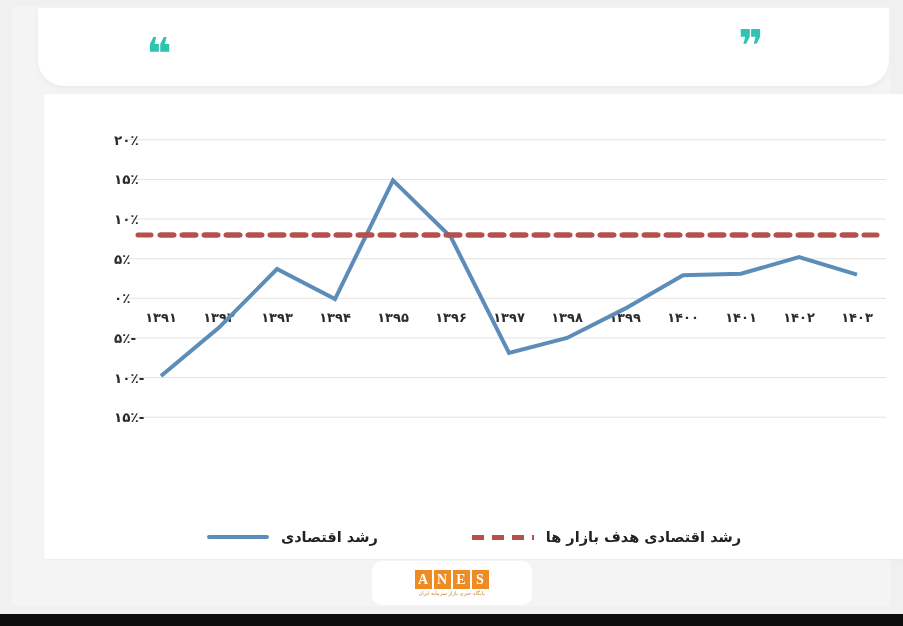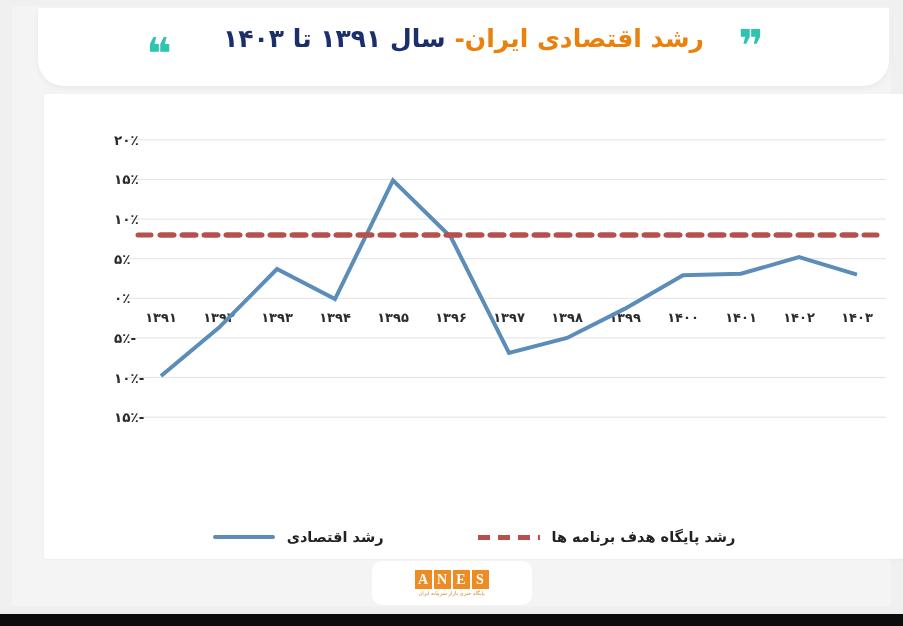--- a/index.html
+++ b/index.html
@@ -189,23 +189,20 @@
 <body>
 
 <div id="root">
 
   <div class="outer-card">
 
     <div class="header-bar">
       <div class="header-inner">
         <span class="quote-mark quote-left">❞</span>
         <span class="quote-mark quote-right">❝</span>
-        <div class="chart-title">
-          <span>رشد اقتصادی ایران</span><span>- </span><span class="t-dark">سال ۱۳۹۱ تا ۱۴۰۳</span>
-        </div>
       </div>
     </div>
 
     <div class="plot-panel">
       <svg id="chart-svg" viewBox="0 0 860 465" preserveAspectRatio="none">
         <g id="gridlines">
             <line x1="84" x2="842" y1="45.848101265822784" y2="45.848101265822784" stroke="#e2e2e2" stroke-width="1"></line>
             <line x1="84" x2="842" y1="85.46835443037975" y2="85.46835443037975" stroke="#e2e2e2" stroke-width="1"></line>
             <line x1="84" x2="842" y1="125.08860759493672" y2="125.08860759493672" stroke="#e2e2e2" stroke-width="1"></line>
             <line x1="84" x2="842" y1="164.7088607594937" y2="164.7088607594937" stroke="#e2e2e2" stroke-width="1"></line>
@@ -246,21 +243,21 @@
           </g>
       </svg>
 
       <div class="legend">
         <div class="legend-item">
           <span class="swatch-solid"></span>
           <span class="legend-label">رشد اقتصادی</span>
         </div>
         <div class="legend-item">
           <span class="swatch-dashed"></span>
-          <span class="legend-label">رشد پایگاه هدف برنامه ها</span>
+          <span class="legend-label">رشد اقتصادی هدف بازار ها</span>
         </div>
       </div>
     </div>
 
     <div class="footer-zone">
       <div class="logo-pill">
         <div class="logo-letters">
           <span>S</span>
           <span>E</span>
           <span>N</span>

